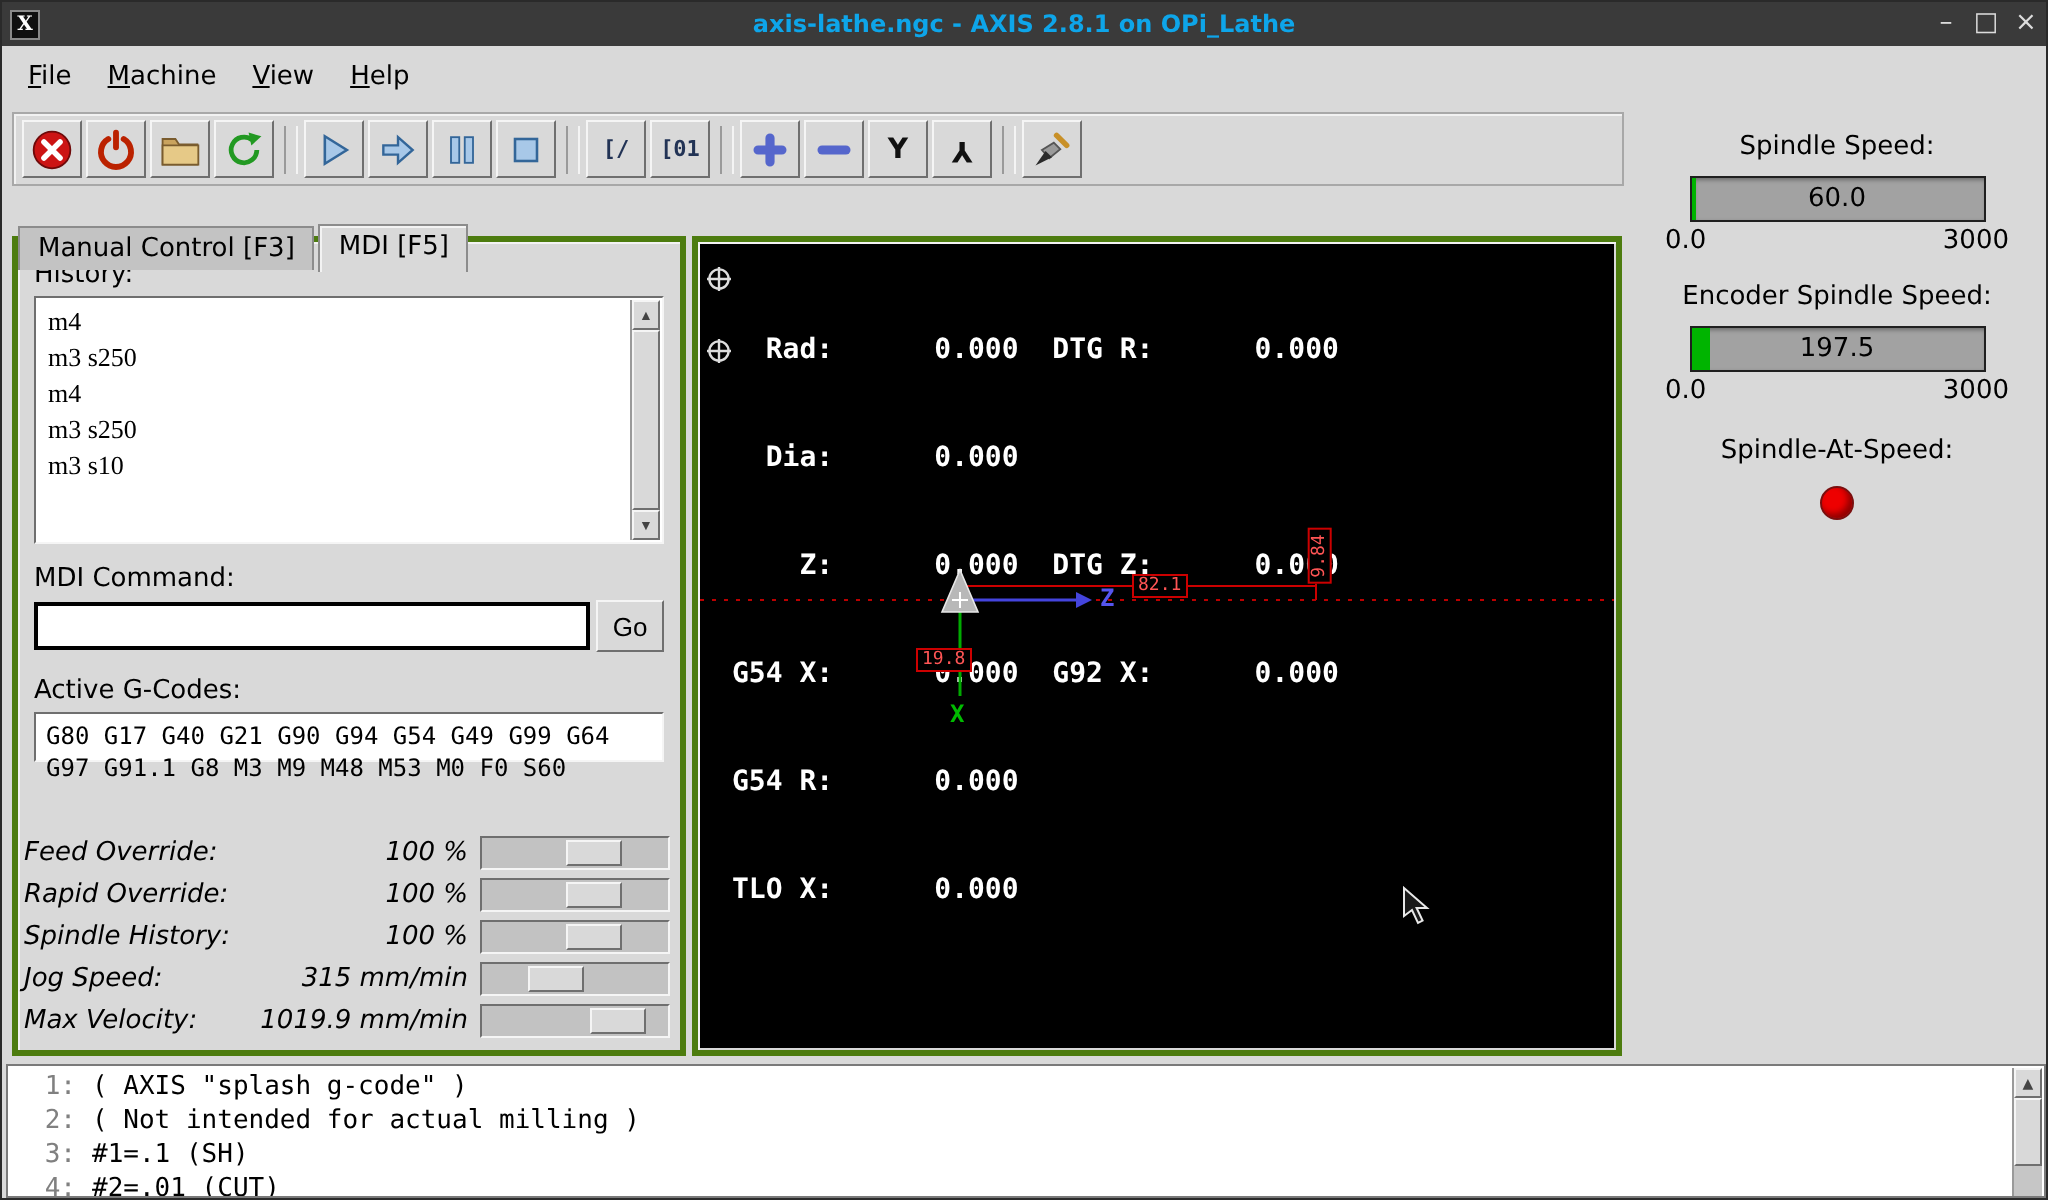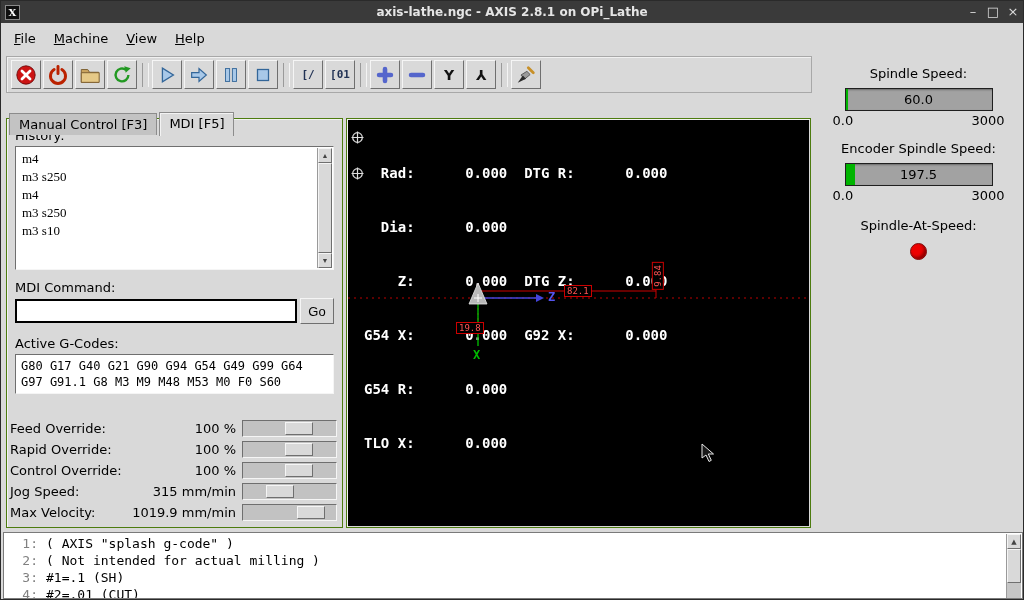--- a/index.html
+++ b/index.html
@@ -6,21 +6,21 @@
   html,body { width:1024px; height:600px; overflow:hidden; }
   body { font-family:"DejaVu Sans","Liberation Sans",sans-serif; font-size:13px; color:#000;
          background:#d9d9d9; position:relative; border:1px solid #2a2a2a; }
 
   
   .titlebar { position:absolute; left:0; top:0; width:100%; height:22px; background:#3a3a3a;
               display:flex; align-items:center; }
   .app-icon { width:15px; height:15px; margin-left:4px; background:#101010; border:1px solid #8a8a8a;
               color:#fff; font:bold 10px "DejaVu Serif",serif; display:flex; align-items:center;
               justify-content:center; }
-  .title { position:absolute; left:50%; transform:translateX(-50%); color:#e5e5e5;
+  .title { position:absolute; left:50%; transform:translateX(-50%); color:#0ea5e9;
            font-weight:bold; font-size:12px; white-space:nowrap; }
   .win-btns { margin-left:auto; display:flex; align-items:center; height:100%; }
   .win-btn { width:20px; text-align:center; color:#dcdcdc; font-size:13px; line-height:22px; cursor:default; }
 
   
   .menubar { position:absolute; left:0; top:22px; width:100%; height:32px; display:flex; align-items:center; padding-left:4px; }
   .menu-item { padding:0 9px; line-height:30px; }
   .menu-item::first-letter { text-decoration:underline; }
 
   
@@ -35,21 +35,21 @@
   .tb-txt { font:bold 11px "DejaVu Sans Mono",monospace; color:#223355; }
   .tb-y { font:bold 14px "DejaVu Sans",sans-serif; color:#111; }
   .flip { display:inline-block; transform:rotate(180deg); }
 
   
   .panel { position:absolute; }
   .tabs { position:absolute; left:0; top:16px; height:24px; display:flex; align-items:flex-end; padding-left:3px; z-index:2; }
   .tab { border:1px solid #8c8c8c; border-bottom:none; background:#c3c3c3; padding:3px 9px;
          font-size:13px; margin-right:2px; position:relative; }
   .tab.active { background:#d9d9d9; box-shadow:inset 1px 1px 0 #f3f3f3; padding-bottom:5px; margin-bottom:-1px; z-index:3; }
-  .frame { position:absolute; left:0; right:0; top:23px; bottom:0; border:1px solid #4d7c0f;
+  .frame { position:absolute; left:0; right:0; top:23px; bottom:0; border:3px solid #4d7c0f;
            box-shadow:inset 1px 1px 0 #f3f3f3; background:#d9d9d9; }
 
   
   .left-panel { left:5px; top:94px; width:337px; height:433px; }
   .lp-inner { position:absolute; inset:0; padding:7px 8px; }
   .section-label { margin:2px 0 3px; }
   .sunken { background:#fff; border:1px solid; border-color:#6f6f6f #f5f5f5 #f5f5f5 #6f6f6f;font-family:Liberation Serif, serif; }
   .listbox { position:relative; height:124px; }
   .list-items { position:absolute; inset:1px 16px 1px 1px; padding:2px 5px; overflow:hidden; }
   .list-item { line-height:18px; white-space:pre; }
@@ -57,23 +57,23 @@
              border-left:1px solid #9a9a9a; display:flex; flex-direction:column; }
   .vs-btn { height:15px; background:#d9d9d9; border:1px solid; border-color:#f5f5f5 #6f6f6f #6f6f6f #f5f5f5;
             font-size:7px; color:#444; display:flex; align-items:center; justify-content:center; }
   .vs-thumb { flex:1; background:#d9d9d9; border:1px solid; border-color:#f5f5f5 #6f6f6f #6f6f6f #f5f5f5; }
 
   .mdi-row { display:flex; margin-top:2px; align-items:center; }
   .mdi-input { flex:1; height:24px; border:2px solid #000; background:#fff; padding:0 4px;
                font:13px "DejaVu Sans",sans-serif; outline:none; }
   .go-btn { width:34px; height:26px; margin-left:3px; background:#d9d9d9;
             border:1px solid; border-color:#f5f5f5 #6f6f6f #6f6f6f #f5f5f5; font-size:13px; }
-  .gcode-box { height:40px; padding:3px 5px; font:12px "DejaVu Sans Mono",monospace; line-height:16px; white-space:pre; }
-
-  .ovr-block { position:absolute; left:3px; right:5px; bottom:4px; }
+  .gcode-box { height:25px; padding:3px 5px; font:12px "DejaVu Sans Mono",monospace; line-height:16px; white-space:pre; }
+
+  .ovr-block { position:absolute; left:3px; right:5px; bottom:4px;font-style:italic; }
   .ovr-row { display:flex; align-items:center; height:21px; }
   .ovr-label { white-space:nowrap; }
   .ovr-value { margin-left:auto; margin-right:6px; white-space:nowrap; }
   .slider { position:relative; width:95px; height:17px; flex:none; background:#c2c2c2;
             border:1px solid; border-color:#6f6f6f #f5f5f5 #f5f5f5 #6f6f6f; }
   .slider-handle { position:absolute; top:1px; height:13px; width:30%; background:#d9d9d9;
                    border:1px solid; border-color:#f5f5f5 #6f6f6f #6f6f6f #f5f5f5; }
 
   
   .preview-panel { left:345px; top:94px; width:465px; height:433px; }
@@ -255,21 +255,21 @@
         </span>
       </div>
       <div class="ovr-row">
         <span class="ovr-label">Rapid Override:</span>
         <span class="ovr-value">100 %</span>
         <span class="slider">
           <span class="slider-handle" style="left: 45%;"></span>
         </span>
       </div>
       <div class="ovr-row">
-        <span class="ovr-label">Control Override:</span>
+        <span class="ovr-label">Spindle History:</span>
         <span class="ovr-value">100 %</span>
         <span class="slider">
           <span class="slider-handle" style="left: 45%;"></span>
         </span>
       </div>
       <div class="ovr-row">
         <span class="ovr-label">Jog Speed:</span>
         <span class="ovr-value">315 mm/min</span>
         <span class="slider">
           <span class="slider-handle" style="left: 25%;"></span>

